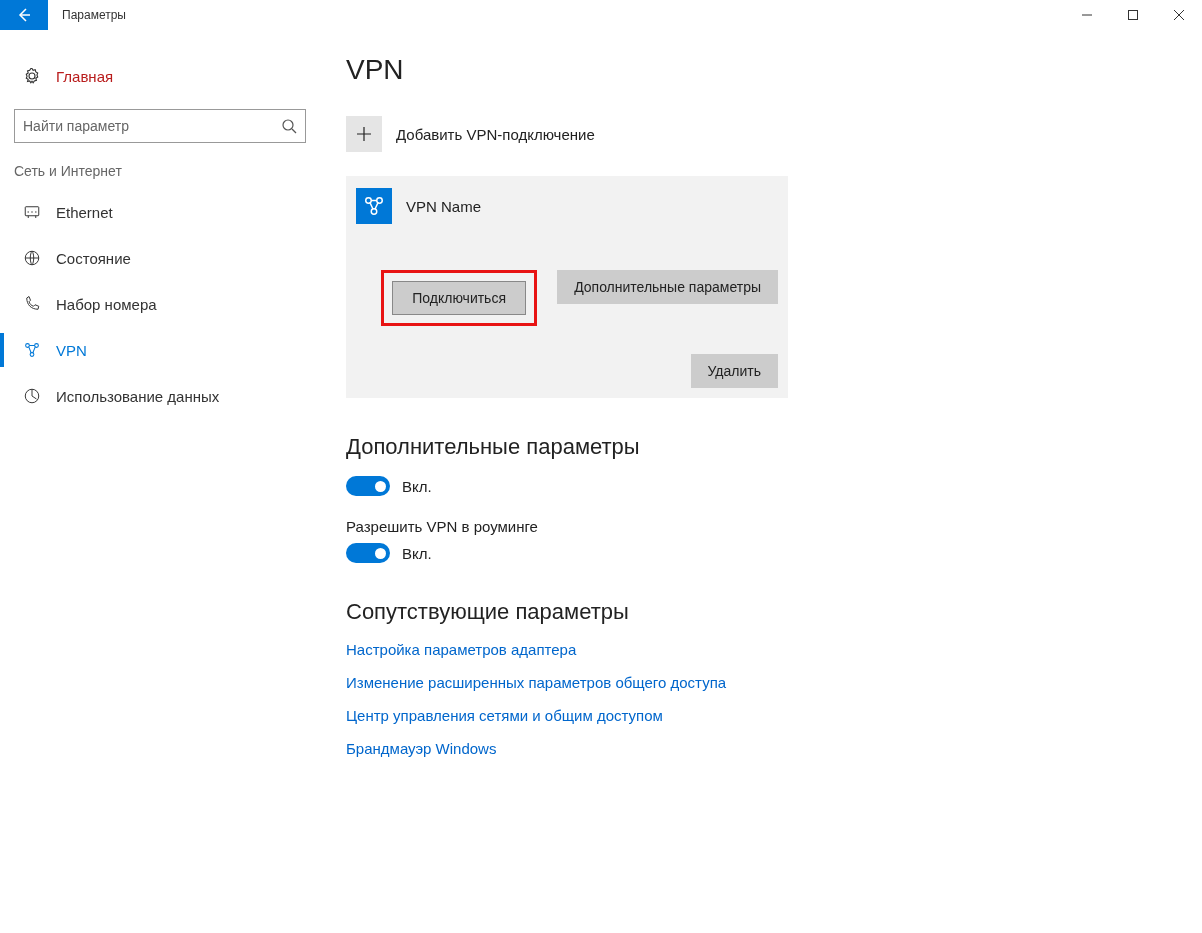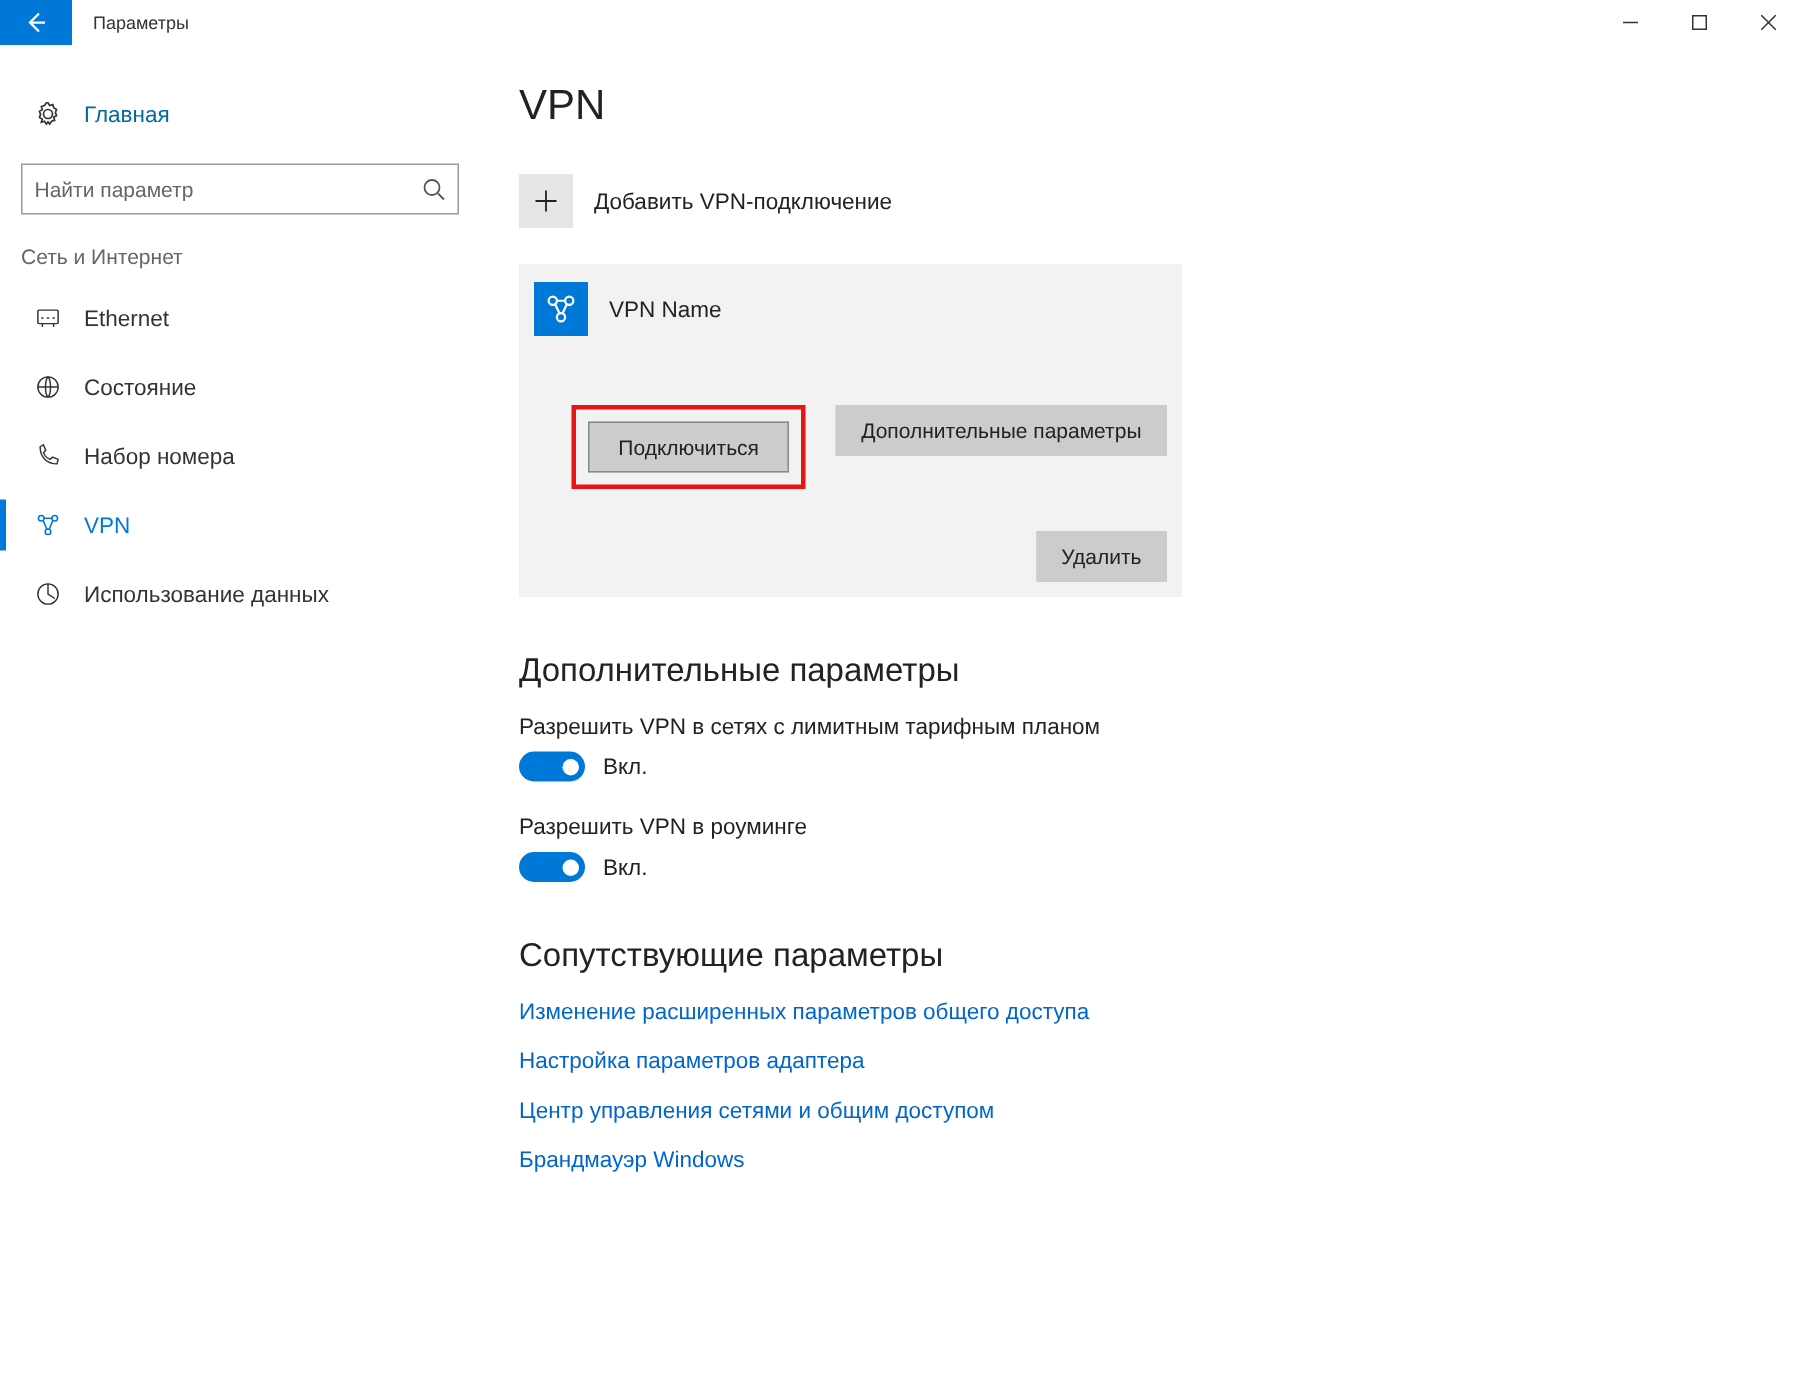--- a/index.html
+++ b/index.html
@@ -60,21 +60,21 @@
     padding-top: 25px;
     padding-left: 0;
     background: #fff;
   }
   .home-row {
     display: flex;
     align-items: center;
     height: 42px;
     padding-left: 22px;
     font-size: 15px;
-    color: #0369a1;
+    color: #b91c1c;
     cursor: pointer;
   }
   .icon-box {
     width: 20px;
     height: 20px;
     display: inline-flex;
     align-items: center;
     justify-content: center;
     margin-right: 14px;
     color: #333;
@@ -397,32 +397,31 @@
         </div>
         <button class="btn" style="min-width:210px">Дополнительные параметры</button>
         <div class="row-right">
           <button class="btn" style="min-width:82px">Удалить</button>
         </div>
       </div>
     </div>
 
     <h2 class="section-heading">Дополнительные параметры</h2>
 
-    <div class="setting-label">Разрешить VPN в сетях с лимитным тарифным планом</div>
     <div class="toggle-row">
       <div class="toggle"></div>
       <span class="toggle-label">Вкл.</span>
     </div>
 
     <div class="setting-label">Разрешить VPN в роуминге</div>
     <div class="toggle-row">
       <div class="toggle"></div>
       <span class="toggle-label">Вкл.</span>
     </div>
 
     <h2 class="section-heading">Сопутствующие параметры</h2>
 
+    <a class="link">Настройка параметров адаптера</a>
     <a class="link">Изменение расширенных параметров общего доступа</a>
-    <a class="link">Настройка параметров адаптера</a>
     <a class="link">Центр управления сетями и общим доступом</a>
     <a class="link">Брандмауэр Windows</a>
   </div>
 </div>
 
 </body></html>

